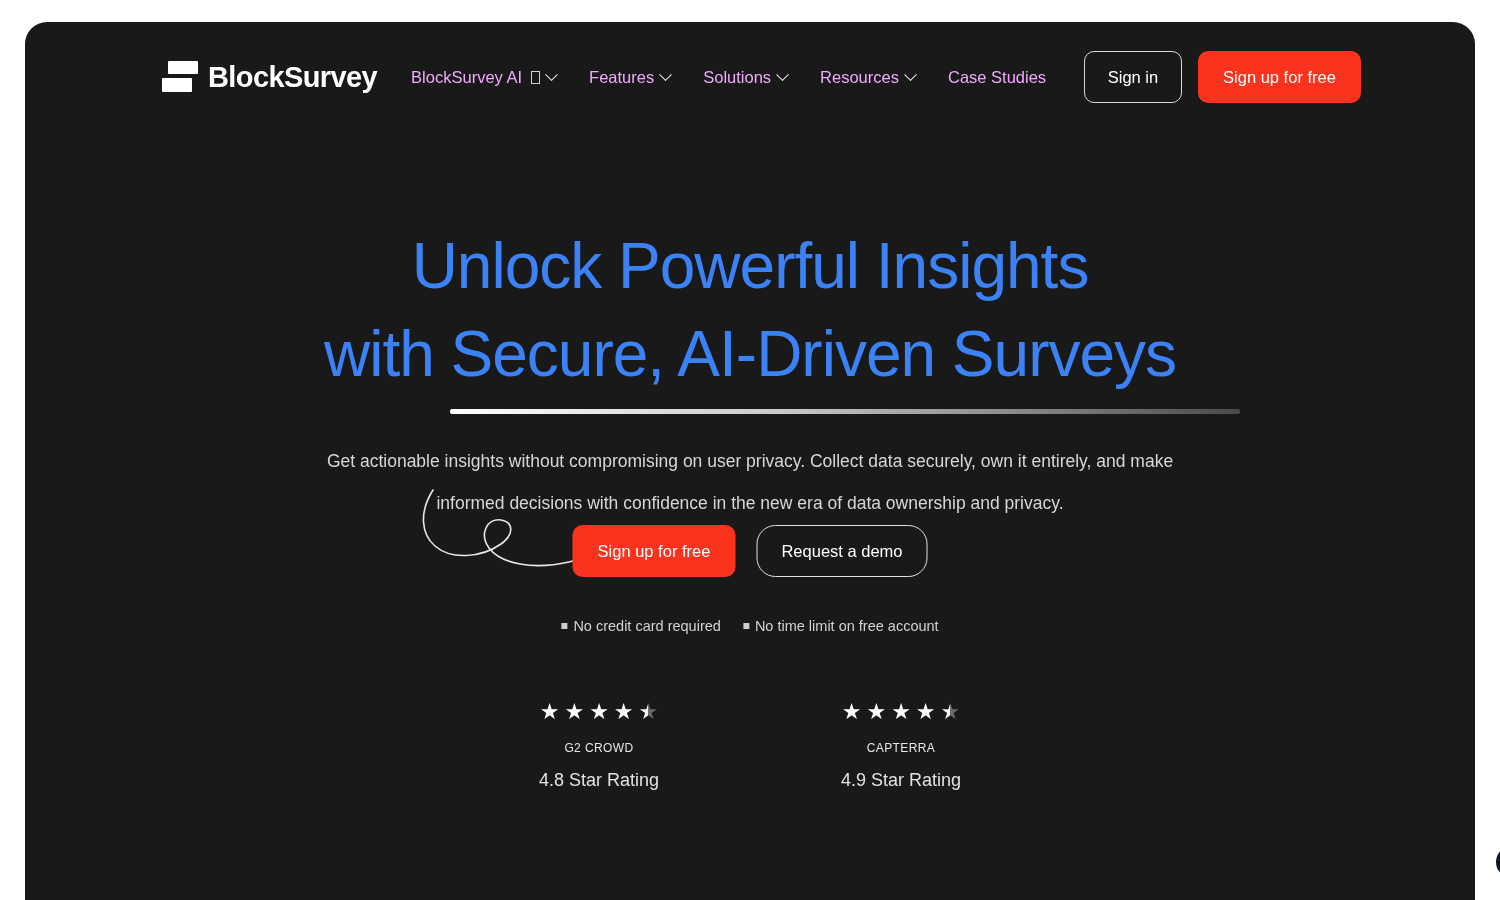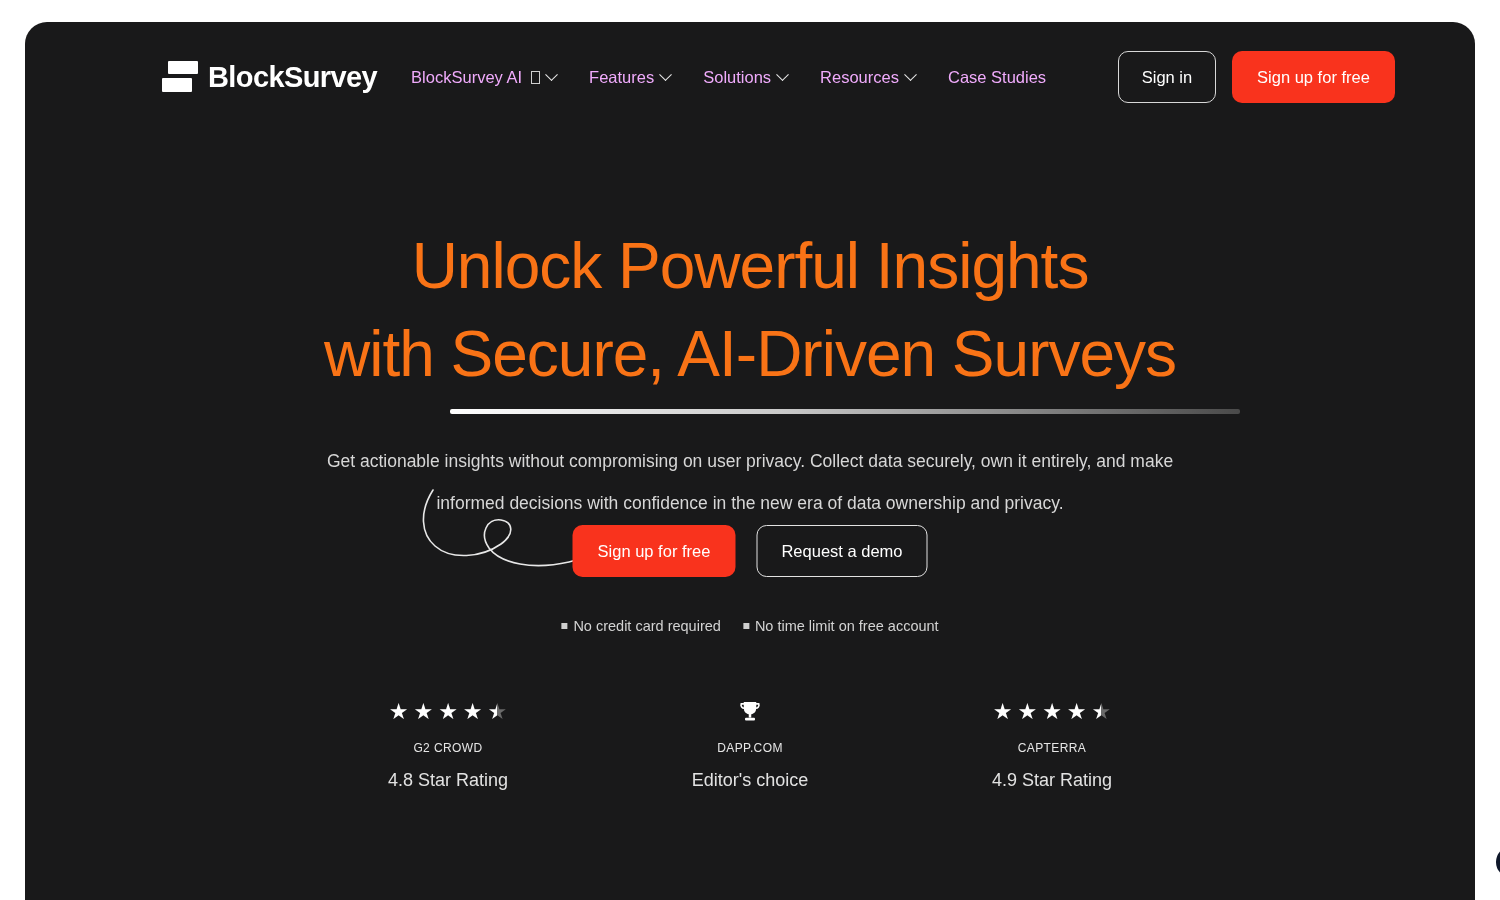--- a/index.html
+++ b/index.html
@@ -79,21 +79,21 @@
     width:9px; height:13px;
     border:1.3px solid #cfcfcf;
     vertical-align:-1px;
     margin-left:2px;
   }
   .header-actions {
     margin-left:auto;
     display:flex;
     align-items:center;
     gap:16px;
-    padding-right:80px;
+    padding-right:114px;
   }
   .btn-signin {
     display:flex; align-items:center; justify-content:center;
     width:98px; height:52px;
     border:1px solid #d8d8d8;
     border-radius:10px;
     background:transparent;
     color:#ffffff;
     font-size:16.5px;
     cursor:pointer;
@@ -114,21 +114,21 @@
   .hero {
     position:absolute;
     left:0; top:0;
     width:1450px;
     text-align:center;
   }
   .headline {
     position:absolute;
     left:0; top:200px;
     width:1450px;
-    color:#f97316;
+    color:#3b82f6;
     font-size:64px;
     font-weight:400;
     line-height:88px;
     letter-spacing:-1px;
   }
   .headline .line2 { position:relative; display:inline-block; }
   .underline-grad {
     position:absolute;
     left:-1px; bottom:-16px;
     width:790px; height:5px;
@@ -169,21 +169,21 @@
     background:#f9331d;
     color:#ffffff;
     font-size:16.5px;
     cursor:pointer;
     font-family:inherit;
   }
   .btn-demo {
     display:flex; align-items:center; justify-content:center;
     width:171px; height:52px;
     border:1px solid #e2e2e2;
-    border-radius:10px;
+    border-radius:19px;
     background:transparent;
     color:#ffffff;
     font-size:16.5px;
     cursor:pointer;
     font-family:inherit;
   }
   .features-row {
     position:absolute;
     left:50%; top:596px;
     transform:translateX(-50%);
@@ -352,33 +352,20 @@
             <span class="star">★</span>
             <span class="star">★</span>
             <span class="star">★</span>
             <span class="star">★</span>
             <span class="star half">★</span>
           </div>
           <div class="rating-name">G2 CROWD</div>
           <div class="rating-sub">4.8 Star Rating</div>
         </div>
 
-        <div class="rating-col">
-          <div class="trophy">
-            <svg width="30" height="30" viewBox="0 0 24 24">
-              <path d="M7 4h10v5a5 5 0 0 1-10 0V4z" fill="#ffffff"></path>
-              <path d="M7 5.5H5a2.5 2.5 0 0 0 2.6 3.4" fill="none" stroke="#ffffff" stroke-width="1.3" stroke-linecap="round"></path>
-              <path d="M17 5.5h2a2.5 2.5 0 0 1-2.6 3.4" fill="none" stroke="#ffffff" stroke-width="1.3" stroke-linecap="round"></path>
-              <rect x="11" y="13.5" width="2" height="3" fill="#ffffff"></rect>
-              <rect x="8" y="16.5" width="8" height="2.2" rx="0.8" fill="#ffffff"></rect>
-            </svg>
-          </div>
-          <div class="rating-name">DAPP.COM</div>
-          <div class="rating-sub">Editor's choice</div>
-        </div>
 
         <div class="rating-col">
           <div class="stars">
             <span class="star">★</span>
             <span class="star">★</span>
             <span class="star">★</span>
             <span class="star">★</span>
             <span class="star half">★</span>
           </div>
           <div class="rating-name">CAPTERRA</div>

